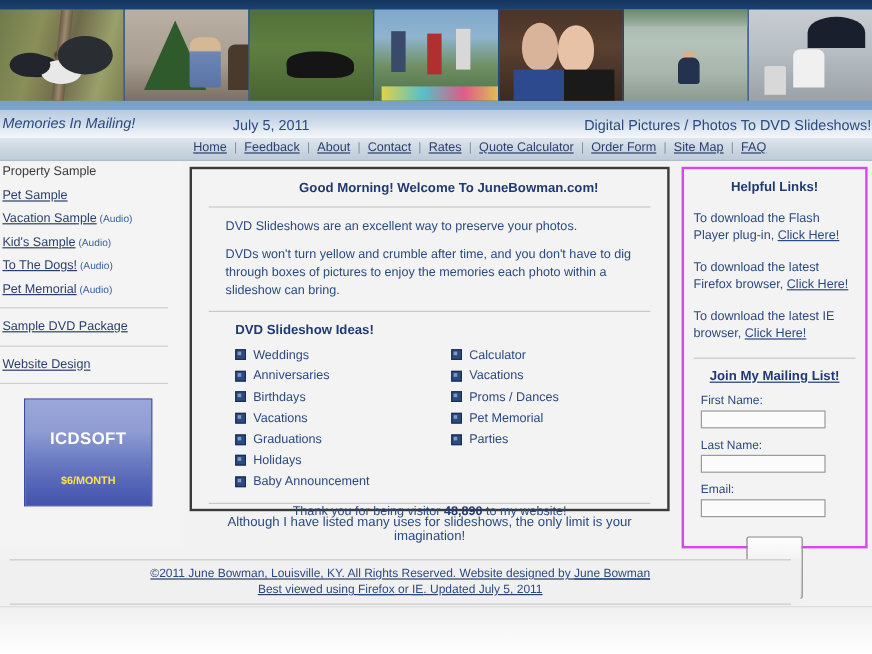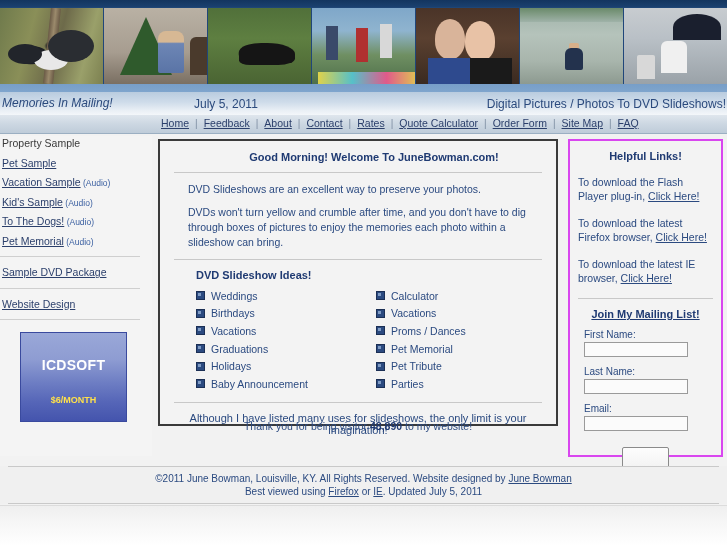--- a/index.html
+++ b/index.html
@@ -252,22 +252,23 @@
     border-radius: 2px;
   }
 
   
   .visitor {
     position: absolute; left: 158px; top: 420px; width: 400px;
     text-align: center; color: #2b4a80; font-size: 10.5px;
   }
   .visitor b { color: #1f3a72; }
   .footwrap {
-    position: absolute; left: 0; top: 466px; width: 727px;
+    position: absolute; left: 0; top: 466px; width: 667px;
     background: #f0f0f0;
+    text-decoration: underline;
   }
   .foot-hr { height: 1px; background: #c9c9c9; margin: 0 8px; }
   .foot-txt {
     text-align: center; color: #2b4a80; font-size: 10px;
     line-height: 13px; padding: 5px 0 5px 0;
   }
   .foot-txt a { color: #2b4a80; text-decoration: underline; }
   .bottomfill {
     position: absolute; left: 0; top: 505px; width: 727px; height: 40px;
     background: linear-gradient(to bottom, #efefef, #f6f6f6 40%, #ffffff);
@@ -352,20 +353,24 @@
     <div class="hr-soft"></div>
     <div class="mb-sub">DVD Slideshow Ideas!</div>
     <div class="ideas">
       <div class="idea-col" id="ideas-left">
           <div class="idea">
             <span class="bullet"></span>
             <span>Weddings</span>
           </div>
           <div class="idea">
             <span class="bullet"></span>
+            <span>Anniversaries</span>
+          </div>
+          <div class="idea">
+            <span class="bullet"></span>
             <span>Birthdays</span>
           </div>
           <div class="idea">
             <span class="bullet"></span>
             <span>Vacations</span>
           </div>
           <div class="idea">
             <span class="bullet"></span>
             <span>Graduations</span>
           </div>
@@ -387,24 +392,20 @@
             <span class="bullet"></span>
             <span>Vacations</span>
           </div>
           <div class="idea">
             <span class="bullet"></span>
             <span>Proms / Dances</span>
           </div>
           <div class="idea">
             <span class="bullet"></span>
             <span>Pet Memorial</span>
-          </div>
-          <div class="idea">
-            <span class="bullet"></span>
-            <span>Pet Tribute</span>
           </div>
           <div class="idea">
             <span class="bullet"></span>
             <span>Parties</span>
           </div>
         </div>
     </div>
     <div class="hr-soft"></div>
     <div class="mb-foot">Although I have listed many uses for slideshows, the only limit is your imagination!</div>
   </div>

